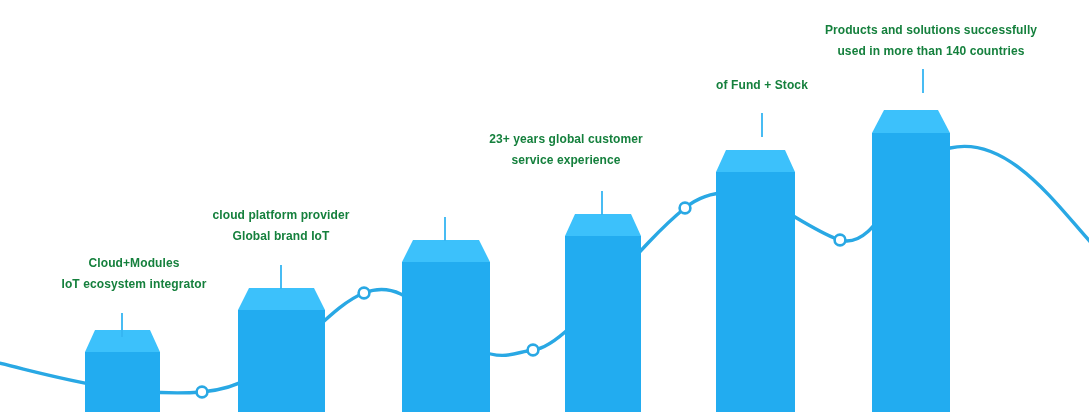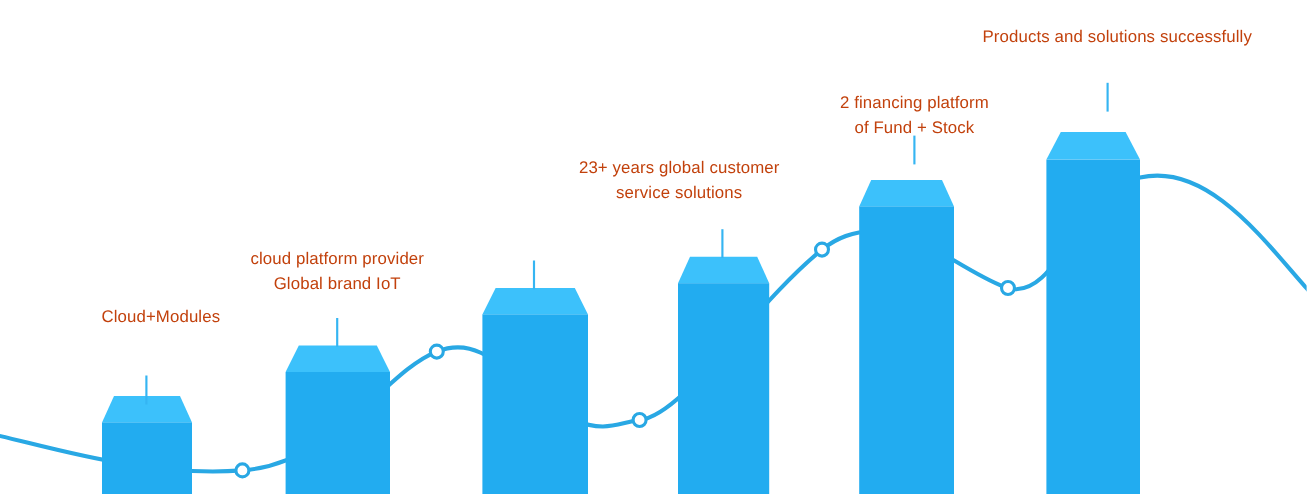--- a/index.html
+++ b/index.html
@@ -22,26 +22,27 @@
     position: absolute;
     left: 0;
     top: 0;
     width: 1089px;
     height: 412px;
     display: block;
   }
   .milestone-label {
     position: absolute;
     text-align: center;
-    color: #c2410c;
-    font-size: 14px;
+    color: #15803d;
+    font-size: 12px;
     line-height: 21px;
     font-family: "Liberation Sans", sans-serif;
     white-space: nowrap;
     letter-spacing: 0.1px;
+    font-weight: bold;
   }
   .milestone-label .lbl-line {
     display: block;
   }
 </style>
 </head>
 <body>
 
 <div id="stage">
 
@@ -92,33 +93,34 @@
         <line x1="445" x2="445" y1="217" y2="241" stroke="#35B5F2" stroke-width="1.8"></line>
         <line x1="602" x2="602" y1="191" y2="215" stroke="#35B5F2" stroke-width="1.8"></line>
         <line x1="762" x2="762" y1="113" y2="137" stroke="#35B5F2" stroke-width="1.8"></line>
         <line x1="923" x2="923" y1="69" y2="93" stroke="#35B5F2" stroke-width="1.8"></line>
       </g>
   </svg>
 
   <div id="labels-layer">
       <div class="milestone-label" style="left: 134px; top: 253px; transform: translateX(-50%);">
         <span class="lbl-line">Cloud+Modules</span>
+        <span class="lbl-line">IoT ecosystem integrator</span>
       </div>
       <div class="milestone-label" style="left: 281px; top: 205px; transform: translateX(-50%);">
         <span class="lbl-line">cloud platform provider</span>
         <span class="lbl-line">Global brand IoT</span>
       </div>
       <div class="milestone-label" style="left: 457px; top: 166px; transform: translateX(-50%);">
       </div>
       <div class="milestone-label" style="left: 566px; top: 129px; transform: translateX(-50%);">
         <span class="lbl-line">23+ years global customer</span>
-        <span class="lbl-line">service solutions</span>
+        <span class="lbl-line">service experience</span>
       </div>
       <div class="milestone-label" style="left: 762px; top: 75px; transform: translateX(-50%);">
-        <span class="lbl-line">2 financing platform</span>
         <span class="lbl-line">of Fund + Stock</span>
       </div>
       <div class="milestone-label" style="left: 931px; top: 20px; transform: translateX(-50%);">
         <span class="lbl-line">Products and solutions successfully</span>
+        <span class="lbl-line">used in more than 140 countries</span>
       </div>
     </div>
 
 </div>
 
 </body></html>

